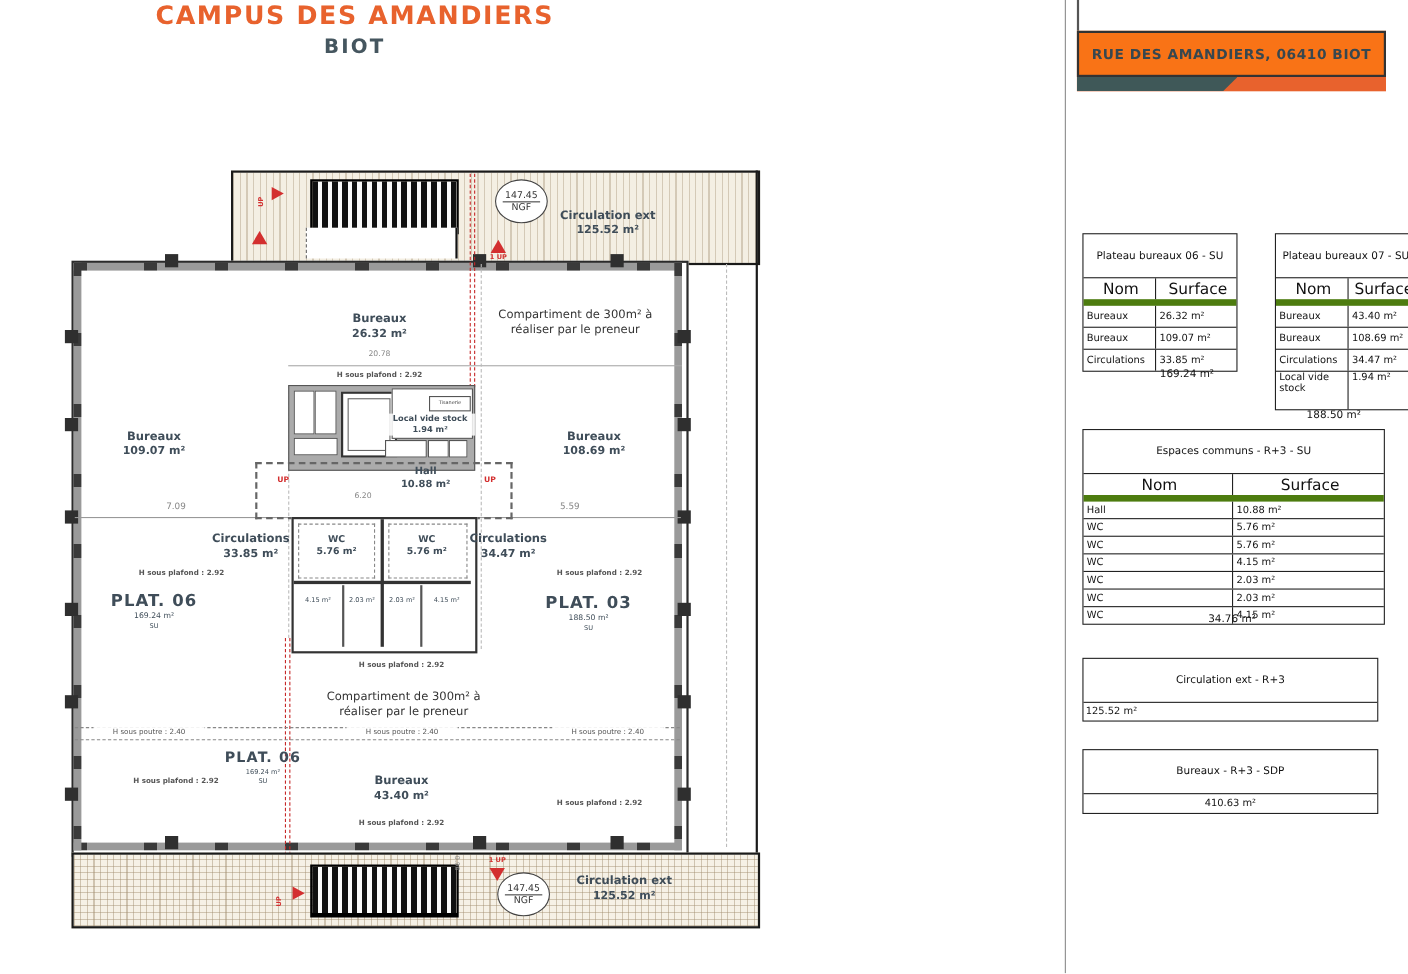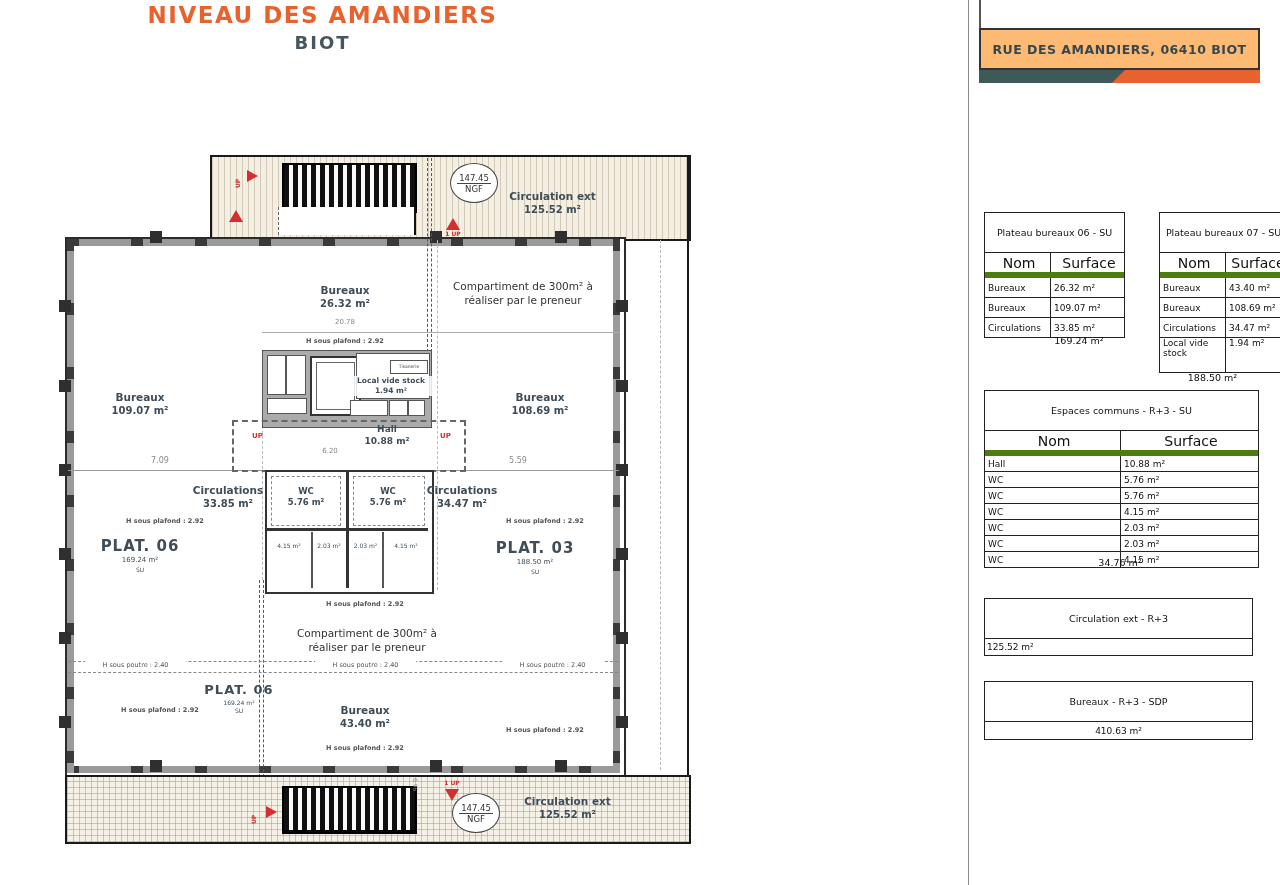--- a/index.html
+++ b/index.html
@@ -5,21 +5,21 @@
   html,body{margin:0;padding:0;background:#fff;}
   #app{position:relative;width:1280px;height:885px;background:#fff;overflow:hidden;
        font-family:"DejaVu Sans","Liberation Sans",sans-serif;color:#222;}
   .abs{position:absolute;}
   
   .main-title{left:130px;top:2px;width:385px;text-align:center;}
   .main-title .t1{font-size:23px;font-weight:700;letter-spacing:1.5px;color:#E8622D;}
   .main-title .t2{font-size:18px;font-weight:700;letter-spacing:2px;color:#45565F;margin-top:4px;}
   
   .vline{background:#8a8a8a;width:1px;}
-  .addr{left:979px;top:28px;width:277px;height:38px;border:2px solid #333;background:#fdba74;
+  .addr{left:979px;top:28px;width:277px;height:38px;border:2px solid #333;background:#f97316;
         display:flex;align-items:center;justify-content:center;font-size:12.5px;font-weight:700;
         letter-spacing:.5px;color:#37474F;}
   .addr-stub{left:979px;top:0;width:2px;height:28px;background:#555;}
   .bar{left:979px;top:70px;width:281px;height:13px;background:#E8622D;}
   .bar .teal{position:absolute;left:0;top:0;width:146px;height:13px;background:#3F5858;
              clip-path:polygon(0 0,100% 0,91% 100%,0 100%);}
   .niveau{left:979px;top:83px;width:281px;height:40px;border-bottom:2px solid #333;display:flex;}
   .niveau .cell{display:flex;align-items:center;justify-content:center;color:#37474F;}
   .niveau .c1{width:133px;font-size:13px;font-weight:700;letter-spacing:1px;border-right:1.5px solid #333;}
   .niveau .c2{flex:1;font-size:12px;font-weight:600;}
@@ -64,21 +64,21 @@
   .box{position:absolute;background:#fff;border:1px solid #555;}
   .beam-lbl{position:absolute;font-size:6.5px;color:#555;background:#fff;padding:0 3px;text-align:center;}
   .whitebg{background:rgba(255,255,255,.85);}
 </style>
 </head>
 <body>
 
 <div id="app">
 
   <div class="abs main-title">
-    <div class="t1">NIVEAU DES AMANDIERS</div>
+    <div class="t1">CAMPUS DES AMANDIERS</div>
     <div class="t2">BIOT</div>
   </div>
 
   <div class="abs hatch-v" style="left:210px;top:155px;width:477px;height:82px;border:2px solid #1a1a1a;"></div>
   <div class="abs grate" style="left:282px;top:163px;width:131px;height:44px;"></div>
   <div class="abs" style="left:278px;top:207px;width:135px;height:28px;background:#fff;border-right:2px solid #111;border-left:1px dashed #666;"></div>
   <div class="ngf" style="left:450px;top:163px;">
     <span class="lvl">147.45</span>
     <span>NGF</span>
   </div>

